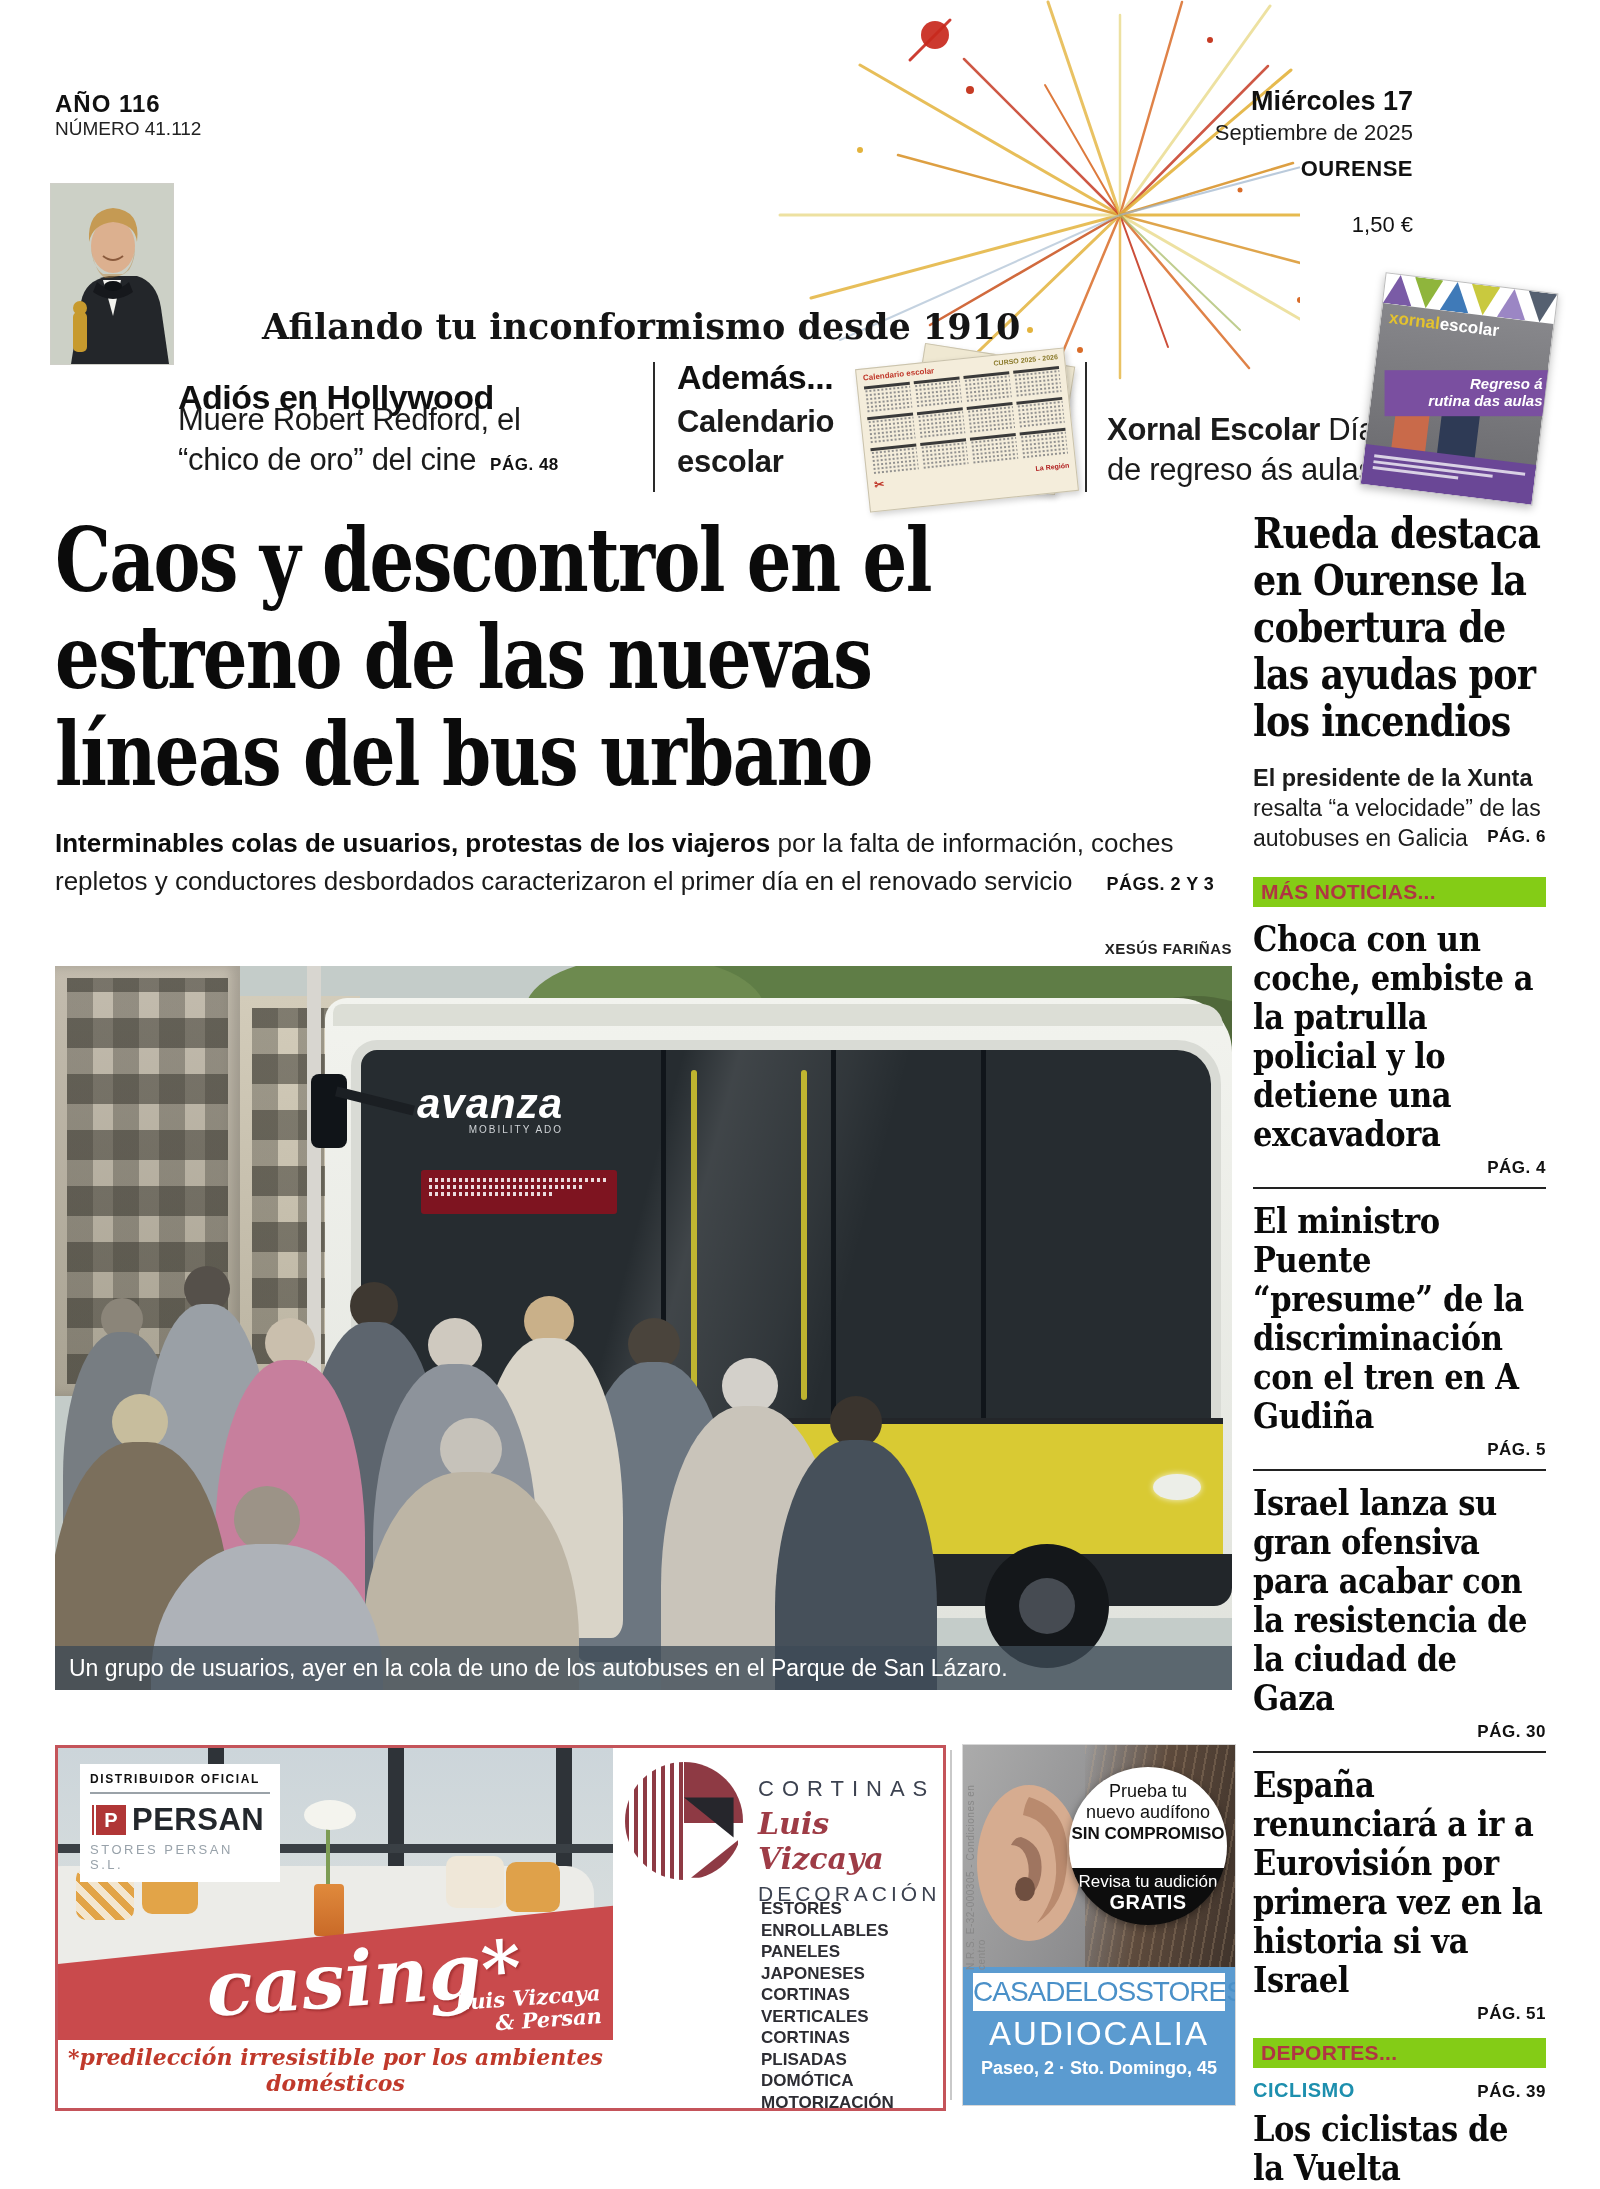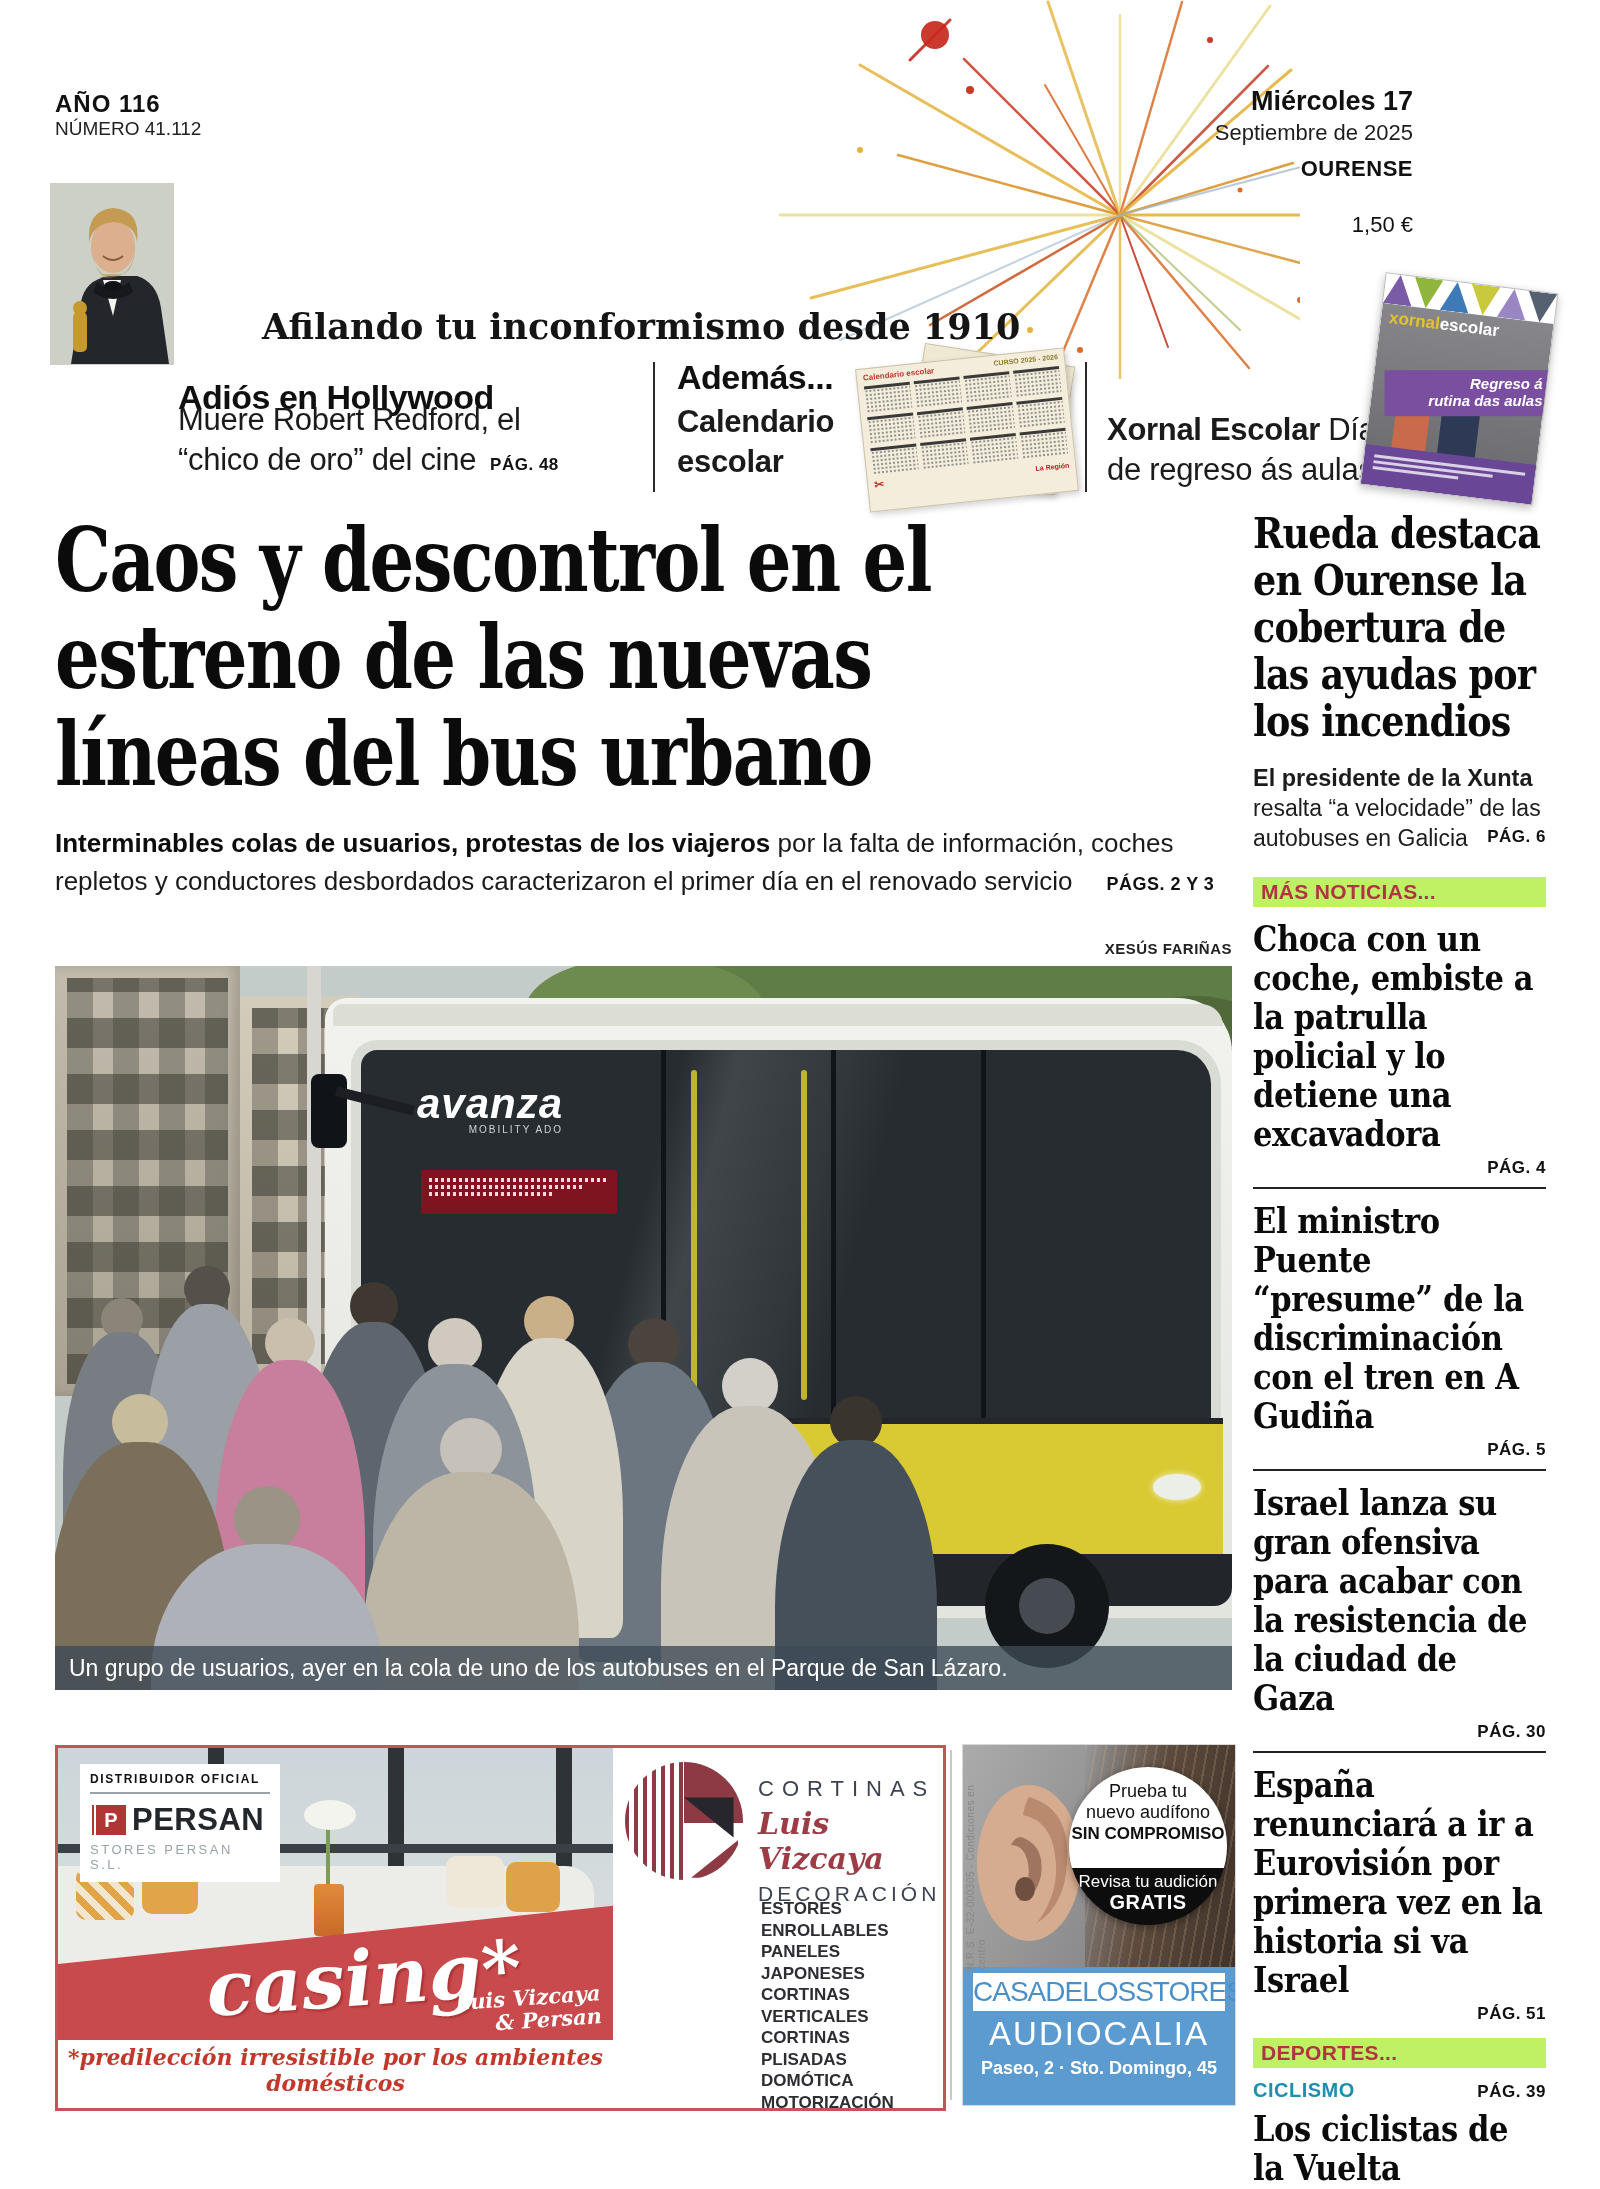--- a/index.html
+++ b/index.html
@@ -131,21 +131,21 @@
            color:#fff;font-size:23px;line-height:44px;padding-left:14px;z-index:20;}
 
   
   .rightcol{position:absolute;left:1253px;top:510px;width:293px;}
   .squeeze{transform:scaleX(.85);transform-origin:left top;width:345px;}
   .rc-head{font-family:"DejaVu Serif","Liberation Serif",serif;font-weight:bold;font-size:43px;
            line-height:47px;letter-spacing:-1px;color:#0b0b0b;}
   .rc-sub{position:relative;margin-top:18px;font-size:23px;line-height:30px;color:#1c1c1c;}
   .rc-sub b{font-size:23.5px;}
   .rc-sub .pagref{position:absolute;right:0;bottom:1px;}
-  .bar{margin-top:24px;height:30px;background:#bef264;display:flex;align-items:center;padding:0 8px;}
+  .bar{margin-top:24px;height:30px;background:#84cc16;display:flex;align-items:center;padding:0 8px;}
   .bar span{color:#b03543;font-weight:bold;font-size:21px;letter-spacing:.3px;}
   .ni{margin-top:12px;}
   .ni-title,.sp-title{font-family:"DejaVu Serif","Liberation Serif",serif;font-weight:bold;font-size:36px;
             line-height:39px;letter-spacing:-.5px;color:#0b0b0b;}
   .ni-page{text-align:right;margin-top:5px;}
   .divider{border-bottom:2px solid #222;margin-top:9px;}
   .sp-head{display:flex;justify-content:space-between;align-items:flex-end;margin-top:11px;}
   .sp-kicker{color:#1d8fae;font-weight:bold;font-size:20px;letter-spacing:.5px;}
   .sp-title{margin-top:7px;}
 

